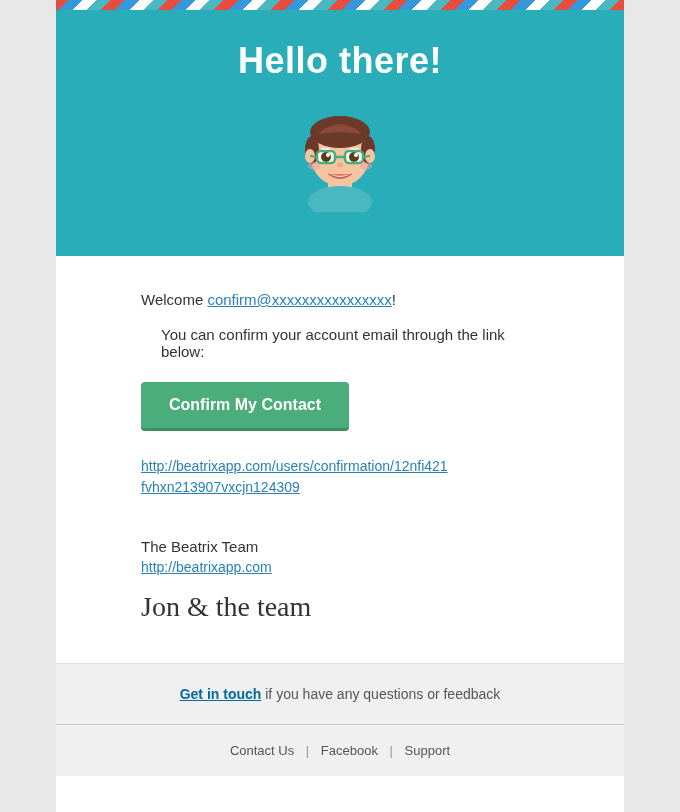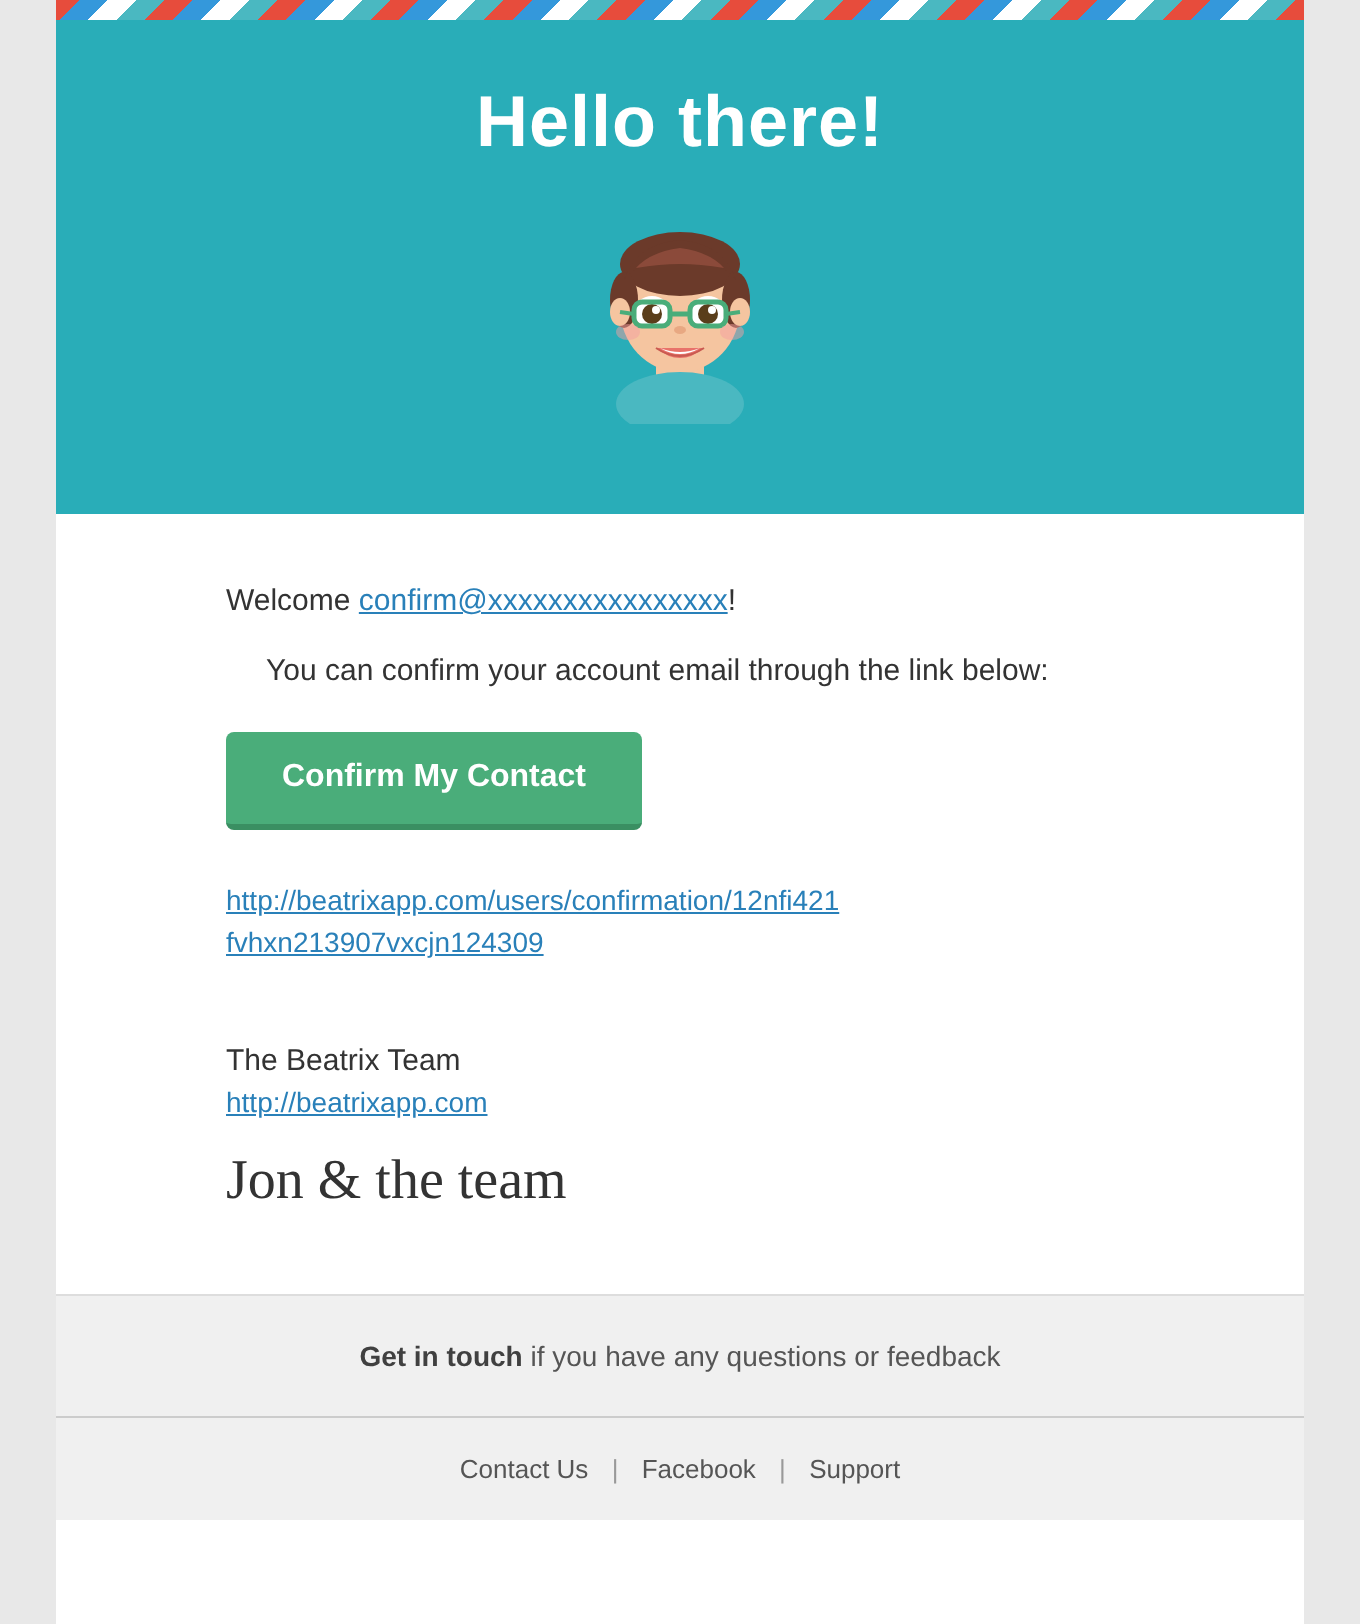--- a/index.html
+++ b/index.html
@@ -5,21 +5,21 @@
     * { margin: 0; padding: 0; box-sizing: border-box; }
     body {
       font-family: Arial, Helvetica, sans-serif;
       background: #e8e8e8;
       display: flex;
       justify-content: center;
       align-items: flex-start;
       min-height: 812px;
     }
     .email-wrapper {
-      width: 624px;
+      width: 568px;
       background: #ffffff;
       min-height: 812px;
     }
 
     
     .stripe-border {
       height: 10px;
       background: repeating-linear-gradient(
         -45deg,
         #e74c3c,
@@ -132,22 +132,23 @@
       background: #f0f0f0;
       border-top: 1px solid #dddddd;
       padding: 22px 20px;
       text-align: center;
     }
     .footer-top-text {
       font-size: 14px;
       color: #555555;
     }
     .footer-top-text a {
-      color: #404040;
-      font-weight: bold;
+      color: #0369a1;
+      font-weight: bold;
+      text-decoration: underline;
     }
     .footer-bottom {
       background: #f0f0f0;
       border-top: 1px solid #cccccc;
       padding: 18px 20px;
       text-align: center;
     }
     .footer-nav {
       font-size: 13px;
       color: #555555;

